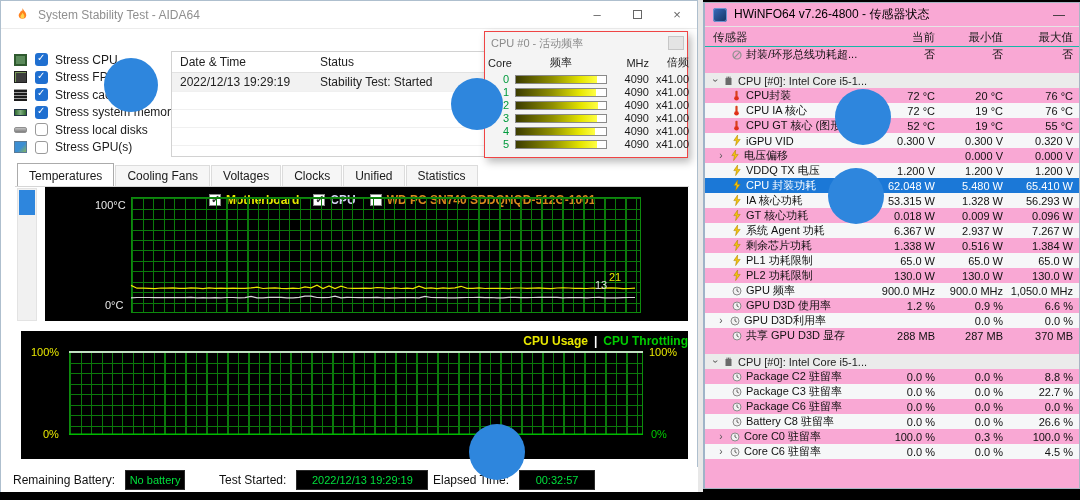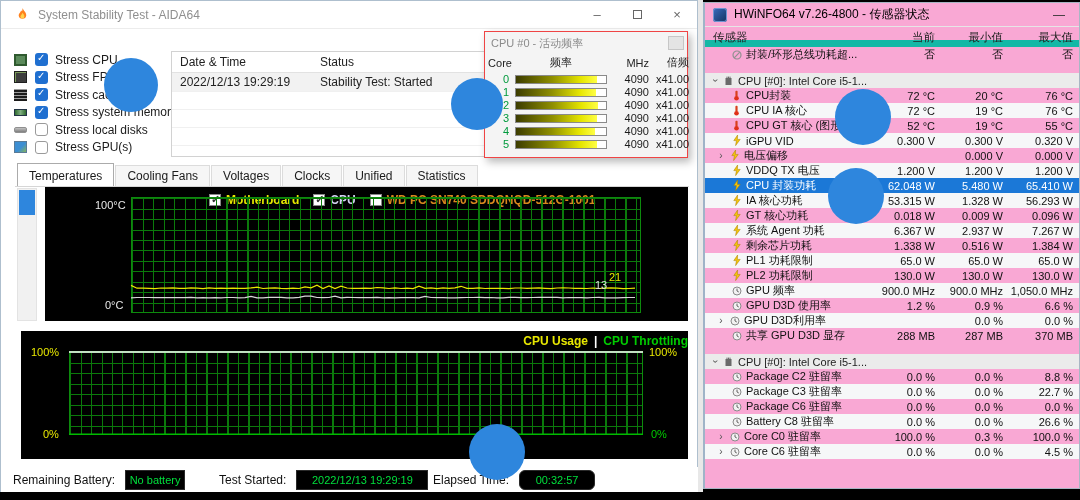--- a/index.html
+++ b/index.html
@@ -86,32 +86,32 @@
 
   .usage-title{position:absolute;left:0;top:3px;width:100%;text-align:right;font-size:12px;font-weight:bold;}
 
   
   .status-bar{position:absolute;left:0;top:466px;width:698px;height:26px;background:#fff;}
   .status-item{position:absolute;top:3px;display:flex;align-items:center;font-size:12px;color:#111;}
   .status-item .sv{margin-left:10px;background:#000;color:#00e03c;border:1px solid #2a2a2a;
                    height:20px;display:flex;align-items:center;justify-content:center;font-size:11px;}
   .si-0{left:12px;} .si-0 .sv{width:60px;}
   .si-1{left:218px;} .si-1 .sv{width:132px;}
-  .si-2{left:432px;} .si-2 .sv{width:76px;border-radius:6px;}
+  .si-2{left:432px;} .si-2 .sv{width:76px;}
 
   
   .win-hw{position:absolute;left:703px;top:2px;width:377px;height:487px;background:#f9a8d4;
           border:1px solid #a8b6c4;border-left:2px solid #9fb4c8;}
   .hw-title{height:24px;display:flex;align-items:center;padding:0 8px;font-size:12px;color:#000;
             border-bottom:1px solid #e6e6e6;}
   .hw-logo{width:14px;height:14px;border-radius:3px;margin-right:7px;
            background:linear-gradient(135deg,#3a6cc0,#16335f);box-shadow:inset 0 0 0 1px #6f95d2;}
   .hw-min{margin-left:auto;color:#333;padding-right:6px;}
   .hw-header{display:grid;grid-template-columns:1fr 70px 68px 70px;padding:3px 6px 3px 8px;height:20px;
-             font-size:11.5px;color:#222;border-bottom:7px solid #14b8a6;}
+             font-size:11.5px;color:#222;border-bottom:1px solid #14b8a6;}
   .hw-header span{text-align:right;} .hw-header span:first-child{text-align:left;}
   .hw-body{font-size:11px;color:#111;}
   .hw-row{display:grid;grid-template-columns:1fr 70px 68px 70px;height:15px;align-items:center;padding-right:6px;}
   .hw-row.alt{background:#f6f7f8;}
   .hw-row .lbl{display:flex;align-items:center;gap:4px;padding-left:26px;white-space:nowrap;overflow:hidden;}
   .hw-row .val{text-align:right;}
   .hw-row.selected{background:#1b78d7;color:#fff;}
   .hw-row.group-row{background:#ebebeb;color:#222;height:15px;}
   .group-row .lbl{padding-left:6px;}
   .hw-gap{height:11px;}

